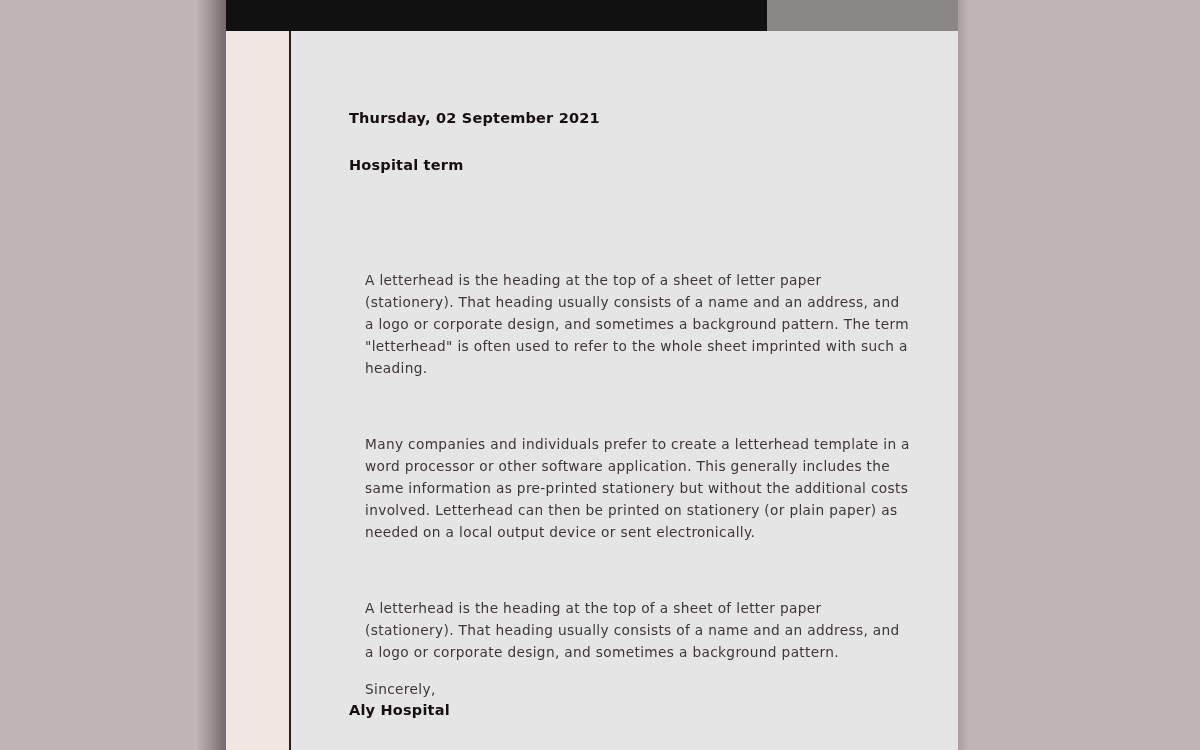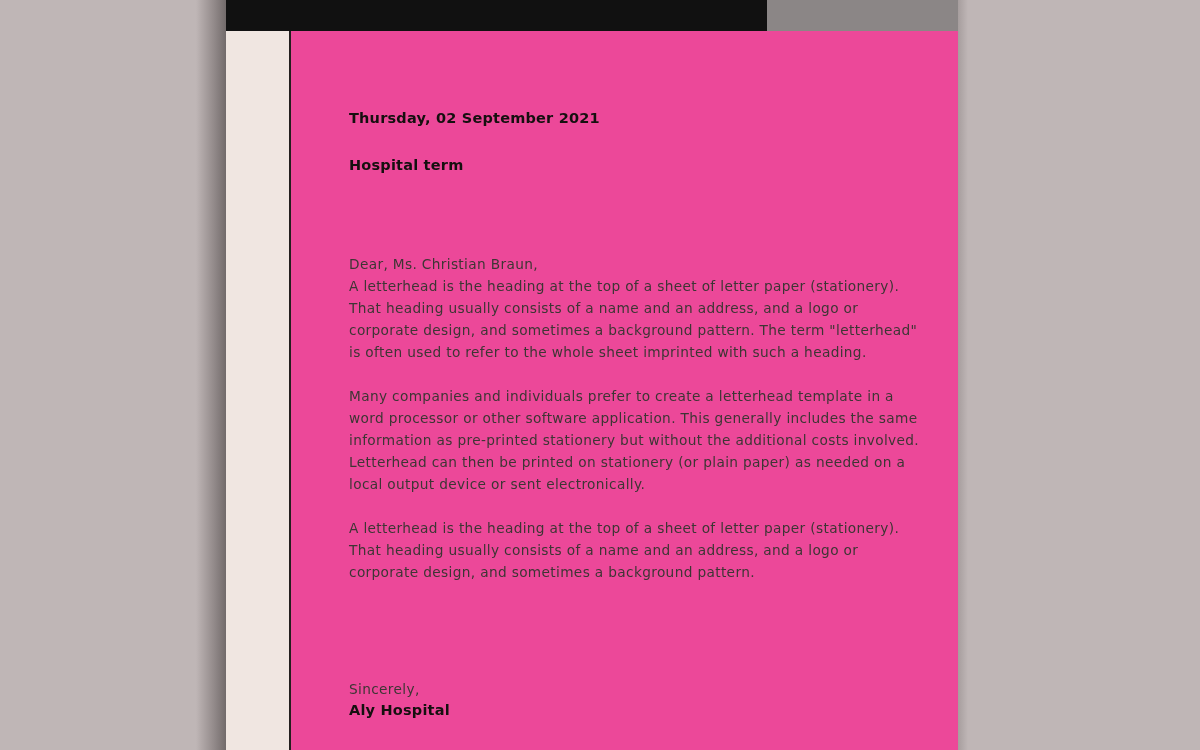--- a/index.html
+++ b/index.html
@@ -46,21 +46,21 @@
     left: 958px; top: 0;
     width: 10px; height: 750px;
     background: linear-gradient(to right, rgba(120,112,112,0.35) 0%, rgba(120,112,112,0) 100%);
   }
 
   
   .page {
     position: absolute;
     left: 226px; top: 0;
     width: 732px; height: 750px;
-    background: #ec4899;
+    background: #e5e5e5;
   }
 
   
   .bar-black {
     position: absolute;
     left: 0; top: 0;
     width: 541px; height: 31px;
     background: #111111;
   }
   .bar-gray {
@@ -130,40 +130,41 @@
     line-height: 22px;
     letter-spacing: 0.35px;
     margin: 0 0 0 0;
   }
 
   .paragraph {
     font-size: 13.7px;
     color: #3d3634;
     line-height: 22px;
     letter-spacing: 0.35px;
-    margin: 0;
+    margin: 16px;
   }
   .paragraph + .paragraph,
   .salutation + .paragraph {
     margin-top: 0;
   }
   .para-gap {
     height: 22px;
   }
 
   .signoff-block {
     position: absolute;
     left: 0;
     top: 648px;
   }
   .signoff-closing {
     font-size: 13.7px;
     color: #3d3634;
     line-height: 20px;
     letter-spacing: 0.35px;
+    margin-left: 16px;
   }
   .signoff-name {
     font-size: 14.5px;
     font-weight: bold;
     color: #15100f;
     line-height: 22px;
     letter-spacing: 0.2px;
   }
 </style>
 </head>
@@ -184,21 +185,20 @@
     <div class="margin-strip"></div>
     <div class="vrule"></div>
 
     <div class="letter-body">
 
       <div class="date-line">Thursday, 02 September 2021</div>
 
       <div class="recipient-org">Hospital term</div>
 
       <div class="body-block">
-        <p class="salutation">Dear, Ms. Christian Braun,</p>
         <p class="paragraph">A letterhead is the heading at the top of a sheet of letter paper (stationery). That heading usually consists of a name and an address, and a logo or corporate design, and sometimes a background pattern. The term "letterhead" is often used to refer to the whole sheet imprinted with such a heading.</p>
         <div class="para-gap"></div>
         <p class="paragraph">Many companies and individuals prefer to create a letterhead template in a word processor or other software application. This generally includes the same information as pre-printed stationery but without the additional costs involved. Letterhead can then be printed on stationery (or plain paper) as needed on a local output device or sent electronically.</p>
         <div class="para-gap"></div>
         <p class="paragraph">A letterhead is the heading at the top of a sheet of letter paper (stationery). That heading usually consists of a name and an address, and a logo or corporate design, and sometimes a background pattern.</p>
       </div>
 
       <div class="signoff-block">
         <div class="signoff-closing">Sincerely,</div>
         <div class="signoff-name">Aly Hospital</div>

